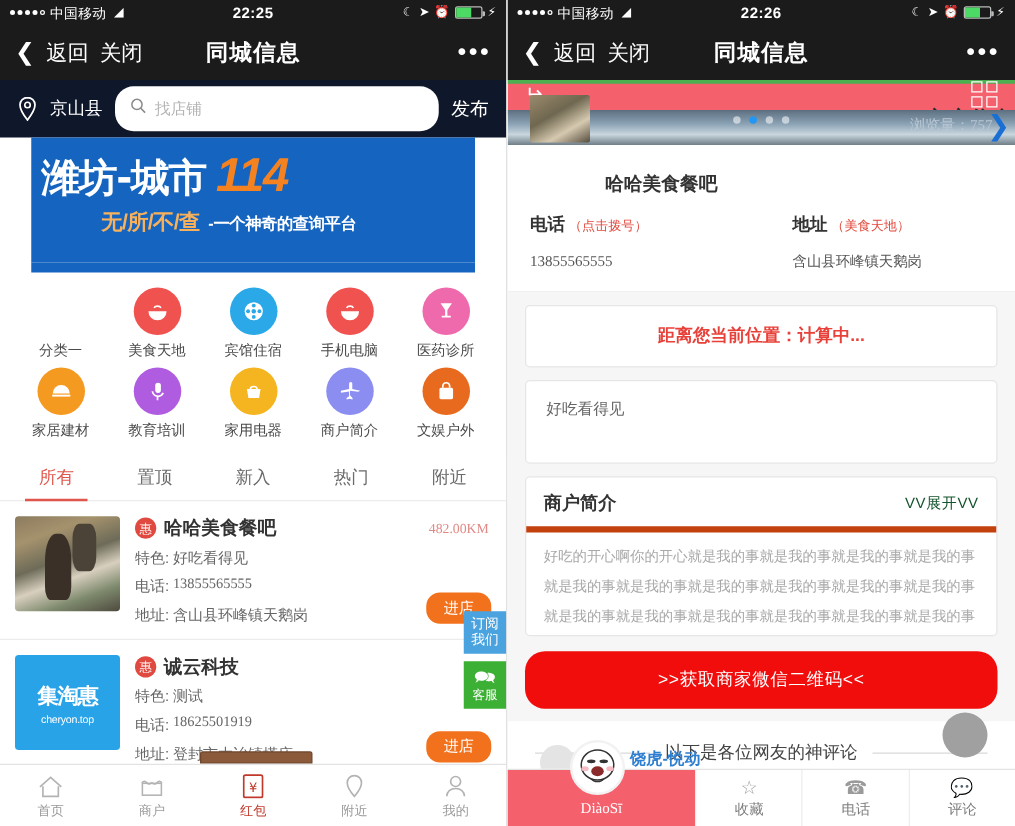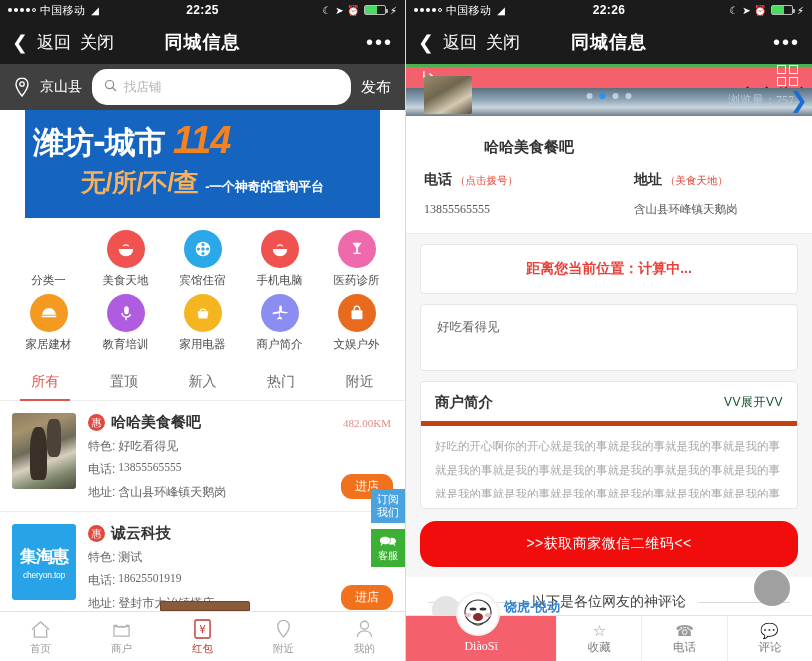--- a/index.html
+++ b/index.html
@@ -47,21 +47,21 @@
   .nav-left { display: flex; align-items: center; gap: 9px; font-size: 17px; z-index: 2; }
   .nav-chevron { font-size: 19px; line-height: 1; font-weight: 300; }
   .nav-title {
     position: absolute; left: 0; right: 0; text-align: center;
     font-size: 18px; font-weight: bold; letter-spacing: 1px;
   }
   .nav-more { margin-left: auto; font-size: 20px; letter-spacing: 2px; z-index: 2; line-height: 0.6; }
 
   
   .searchbar {
-    background: #404040; height: 46px; display: flex; align-items: center;
+    background: #0f172a; height: 46px; display: flex; align-items: center;
     padding: 0 14px; gap: 10px;
   }
   .pin-icon { width: 16px; height: 20px; position: relative; flex: none; }
   .pin-icon svg { display: block; }
   .city-name { color: #fff; font-size: 14px; white-space: nowrap; }
   .search-box {
     flex: 1; height: 30px; background: #fff; border-radius: 15px;
     display: flex; align-items: center; padding: 18px 12px; gap: 7px;
   }
   .search-box .mag { flex: none; }
@@ -77,21 +77,21 @@
   .banner-l1 { display: flex; align-items: baseline; gap: 8px; }
   .b-white {
     color: #fff; font-size: 31px; font-weight: bold; letter-spacing: -1px;
     font-family: "DejaVu Sans", sans-serif;
   }
   .b-orange {
     color: #f58220; font-size: 38px; font-weight: bold; font-style: italic;
     letter-spacing: -1px; line-height: .9;
   }
   .banner-l2 { display: flex; align-items: baseline; gap: 7px; padding-left: 48px; margin-top: 2px; }
-  .b-sub1 { color: #f7b15c; font-size: 25px; font-weight: bold; letter-spacing: -.5px; }
+  .b-sub1 { color: #f7b15c; font-size: 17px; font-weight: bold; letter-spacing: -.5px; }
   .b-sub2 { color: #fff; font-size: 13px; font-weight: bold; letter-spacing: -.3px; }
   .banner-space { background: #1565c0; height: 8px; margin: 0 25px; }
 
   
   .cat-grid {
     display: grid; grid-template-columns: repeat(5, 1fr);
     row-gap: 6px; padding: 12px 10px 10px;
   }
   .cat-cell { display: flex; flex-direction: column; align-items: center; gap: 5px; }
   .cat-circle {
@@ -115,21 +115,21 @@
     content: ""; position: absolute; bottom: -1px; left: 18%; right: 18%;
     height: 2px; background: #e0564c;
   }
 
   
   .listing {
     display: flex; padding: 12px 12px 10px; gap: 12px;
     border-bottom: 1px solid #ececec; position: relative;
   }
   .thumb {
-    width: 64px; height: 76px; flex: none; border-radius: 3px; overflow: hidden;
+    width: 84px; height: 76px; flex: none; border-radius: 3px; overflow: hidden;
     background: #cfcfcf; position: relative;
   }
   .thumb.photo {
     background: linear-gradient(160deg,#8c7b5f 0%,#a5926d 22%,#6d6b58 45%,#d8cfbf 62%,#7e8a6d 80%,#4e4a3e 100%);
   }
   .thumb.photo::before {
     content: ""; position: absolute; left: 28%; top: 18%; width: 26%; height: 70%;
     background: #3a3027; border-radius: 40% 40% 20% 20%;
   }
   .thumb.photo::after {

